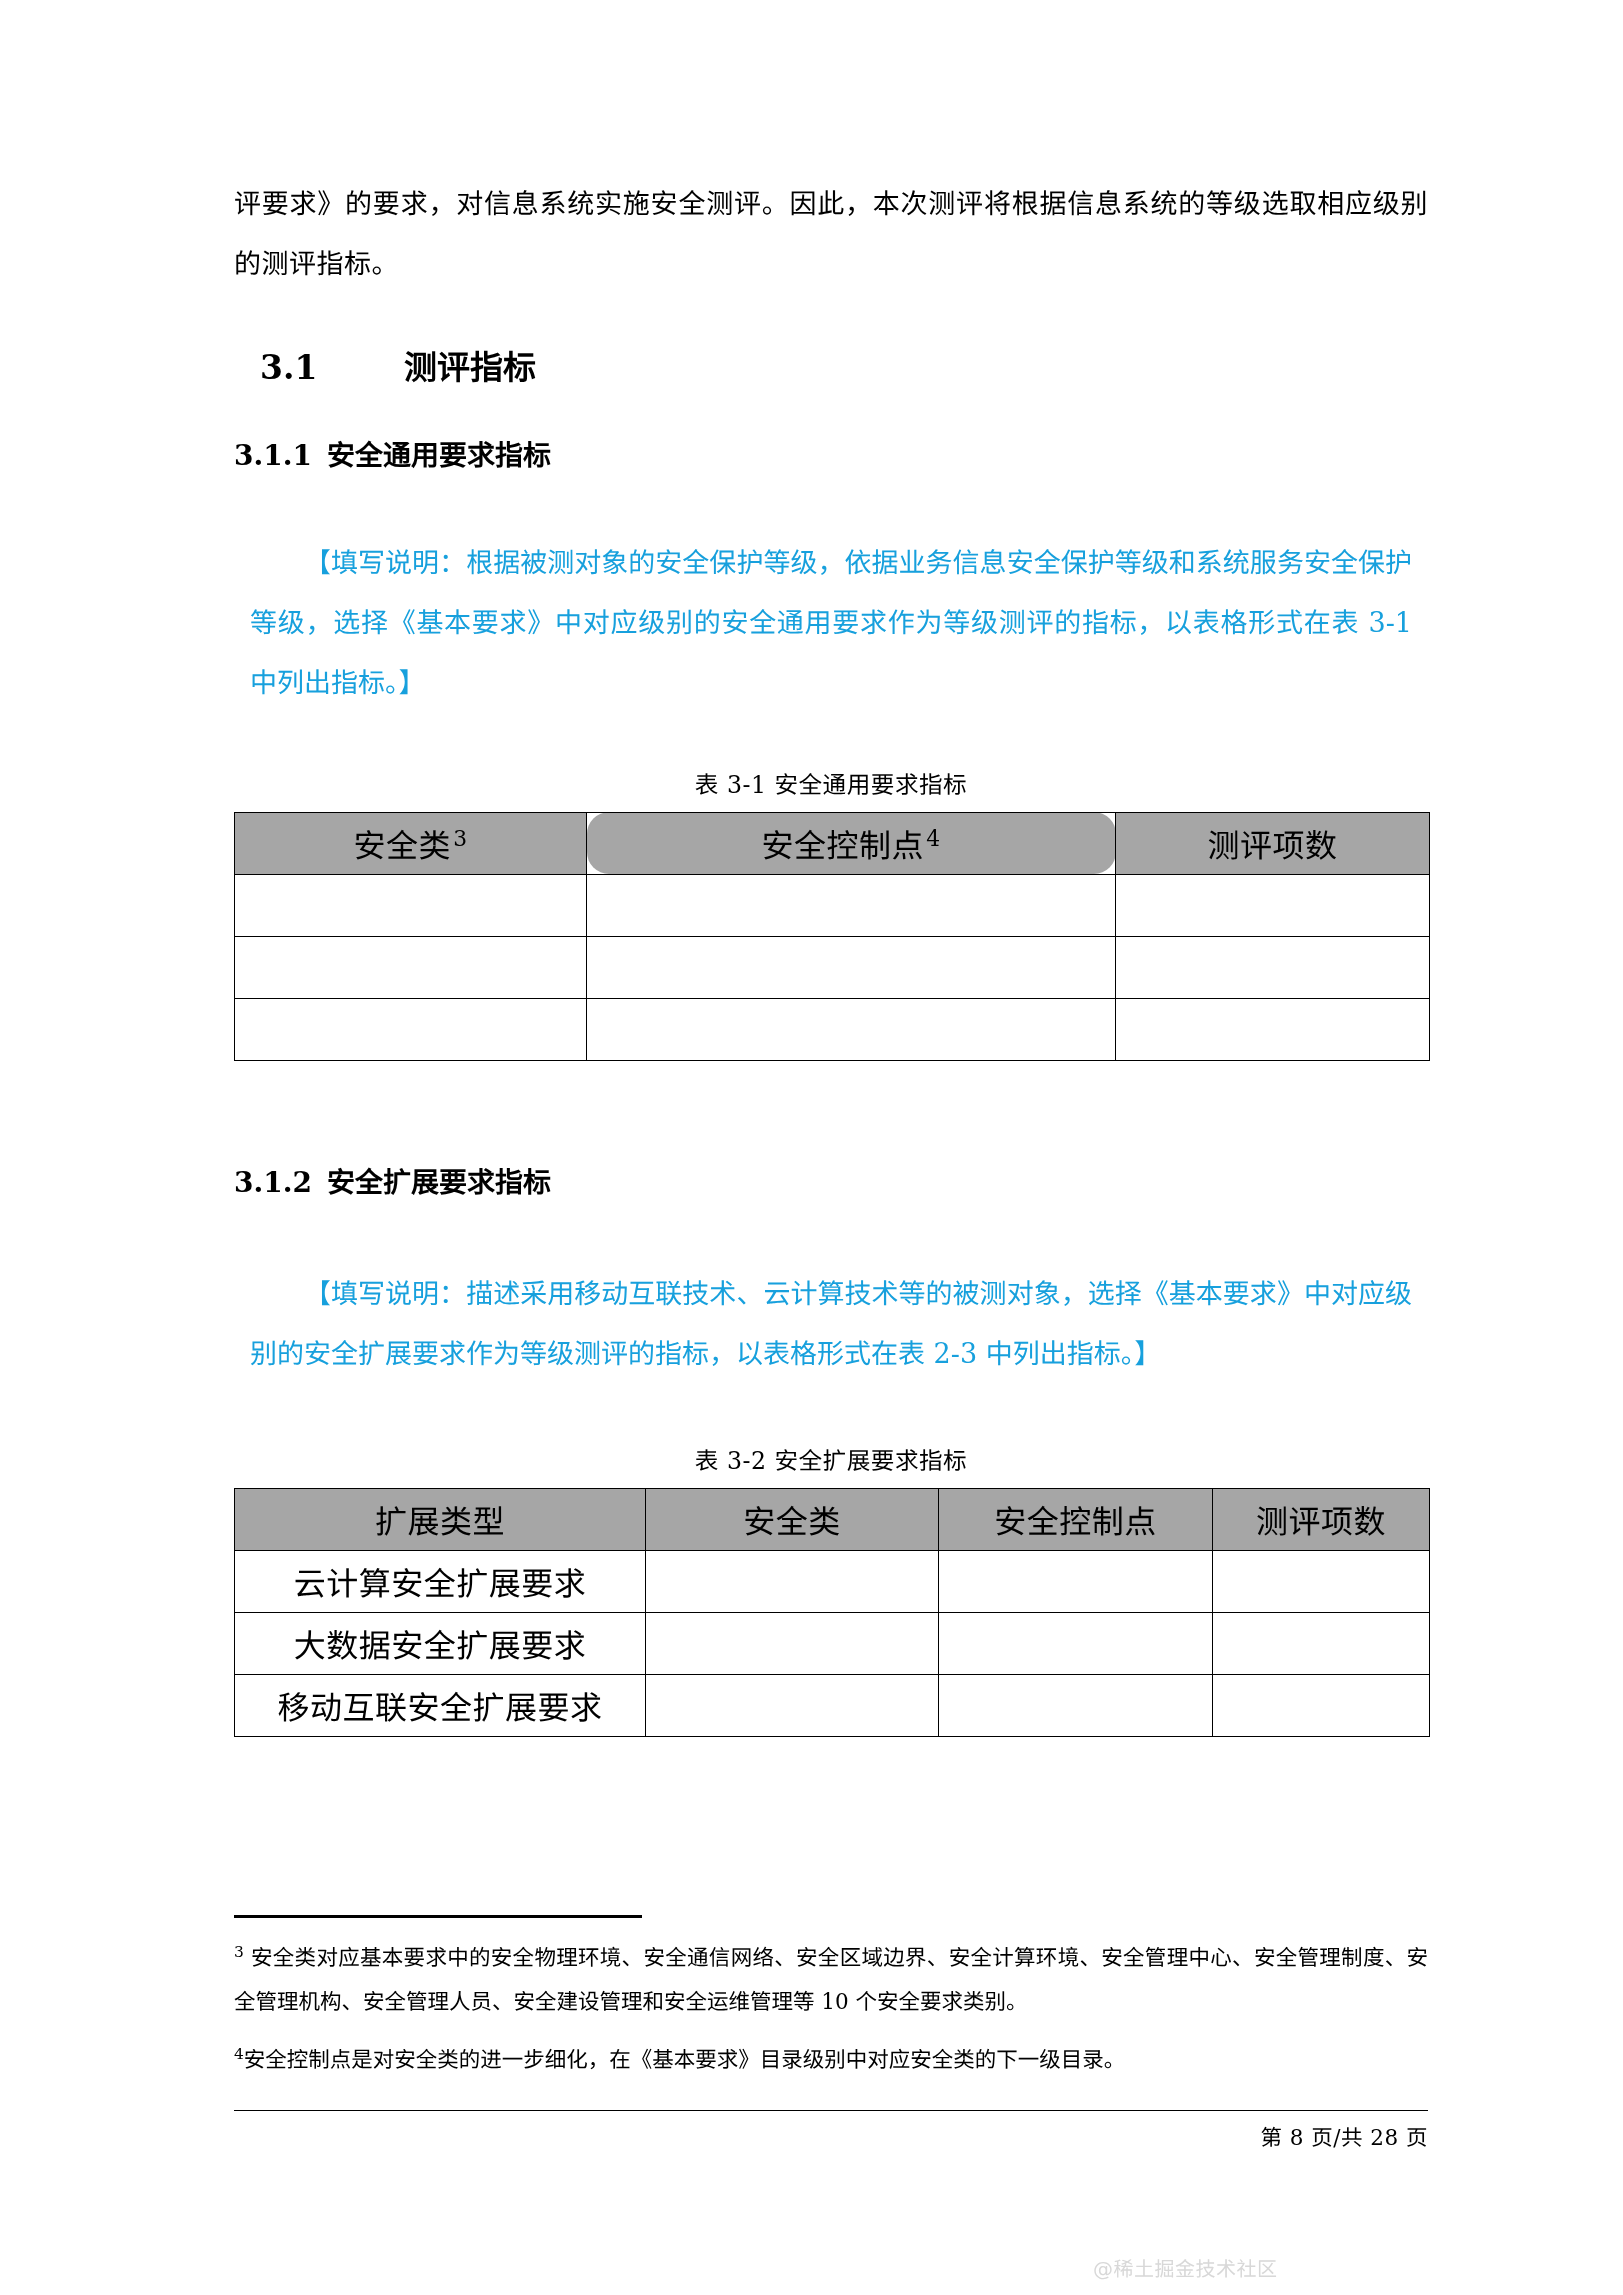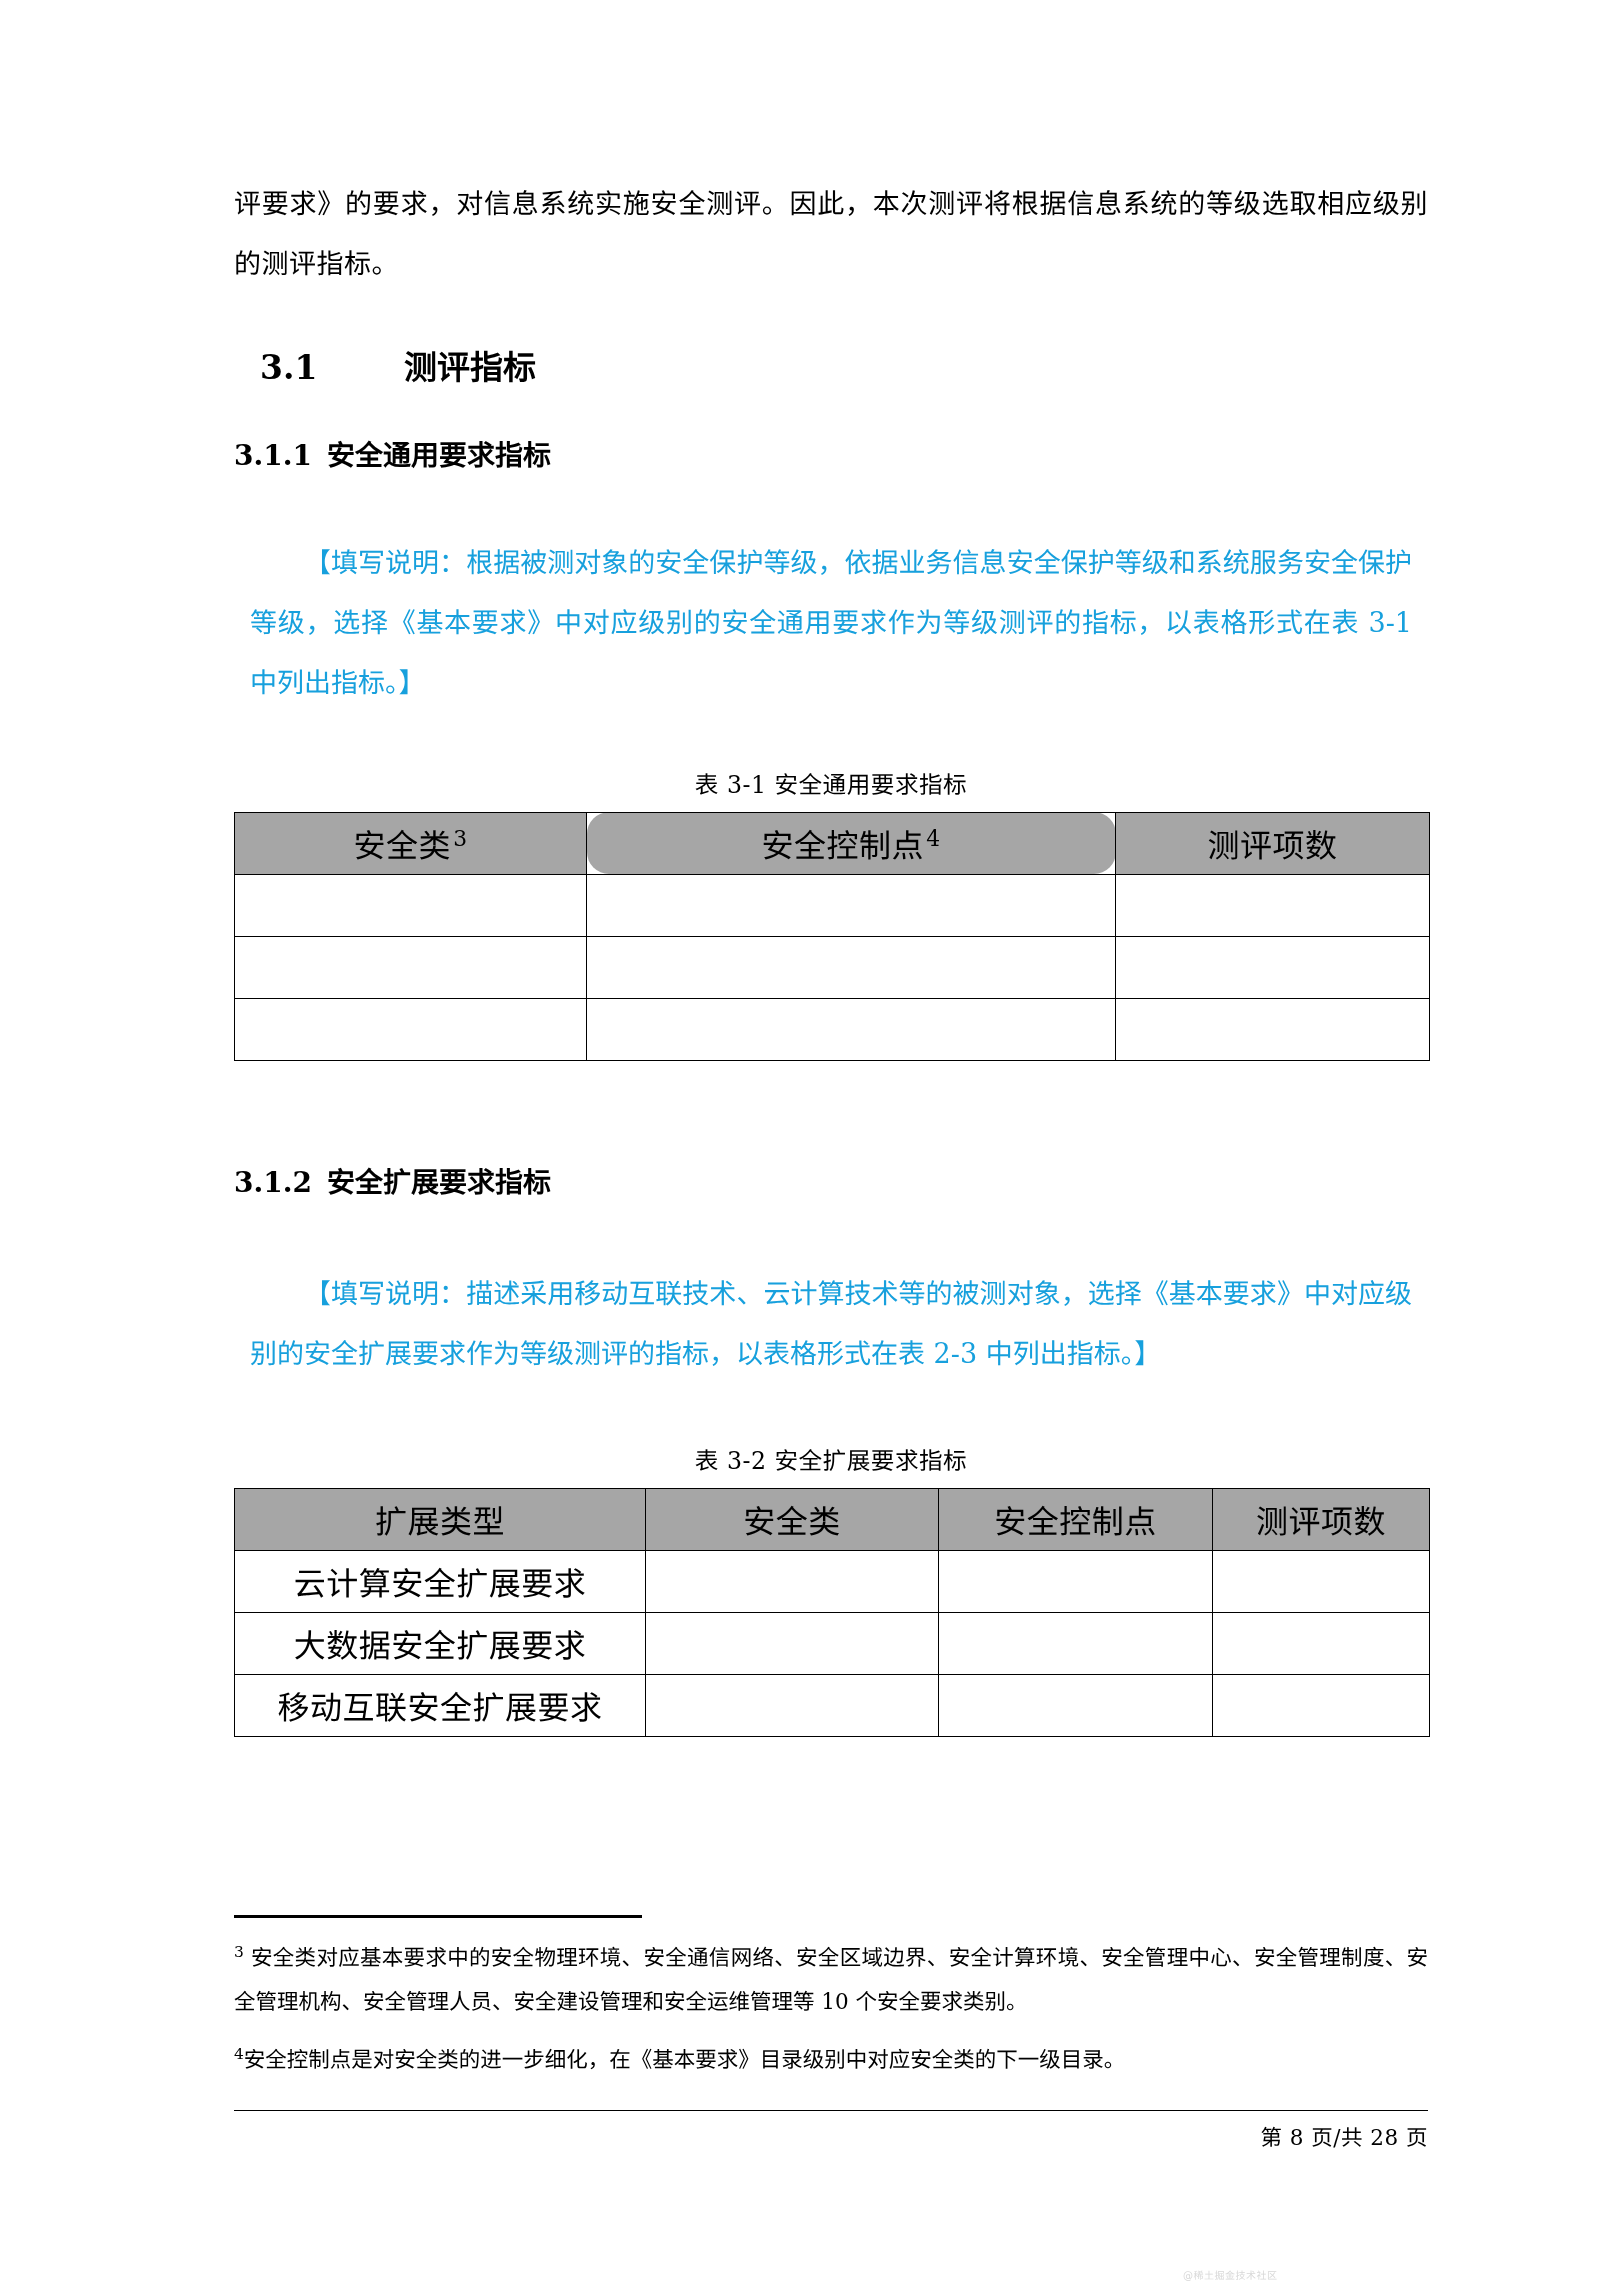--- a/index.html
+++ b/index.html
@@ -184,21 +184,21 @@
     font-size: 21.5px;
     font-family: "DejaVu Serif", "Liberation Serif", serif;
     letter-spacing: 0.5px;
   }
 
   
   .watermark {
     position: absolute;
     right: 20.4px;
     bottom: 13px;
-    font-size: 10px;
+    font-size: 20px;
     color: #d8d8d8;
     font-family: "DejaVu Sans", "Liberation Sans", sans-serif;
     letter-spacing: 0.5px;
     margin-left: 8px;
   }
 </style>
 </head>
 <body>
 
 <div class="page">

